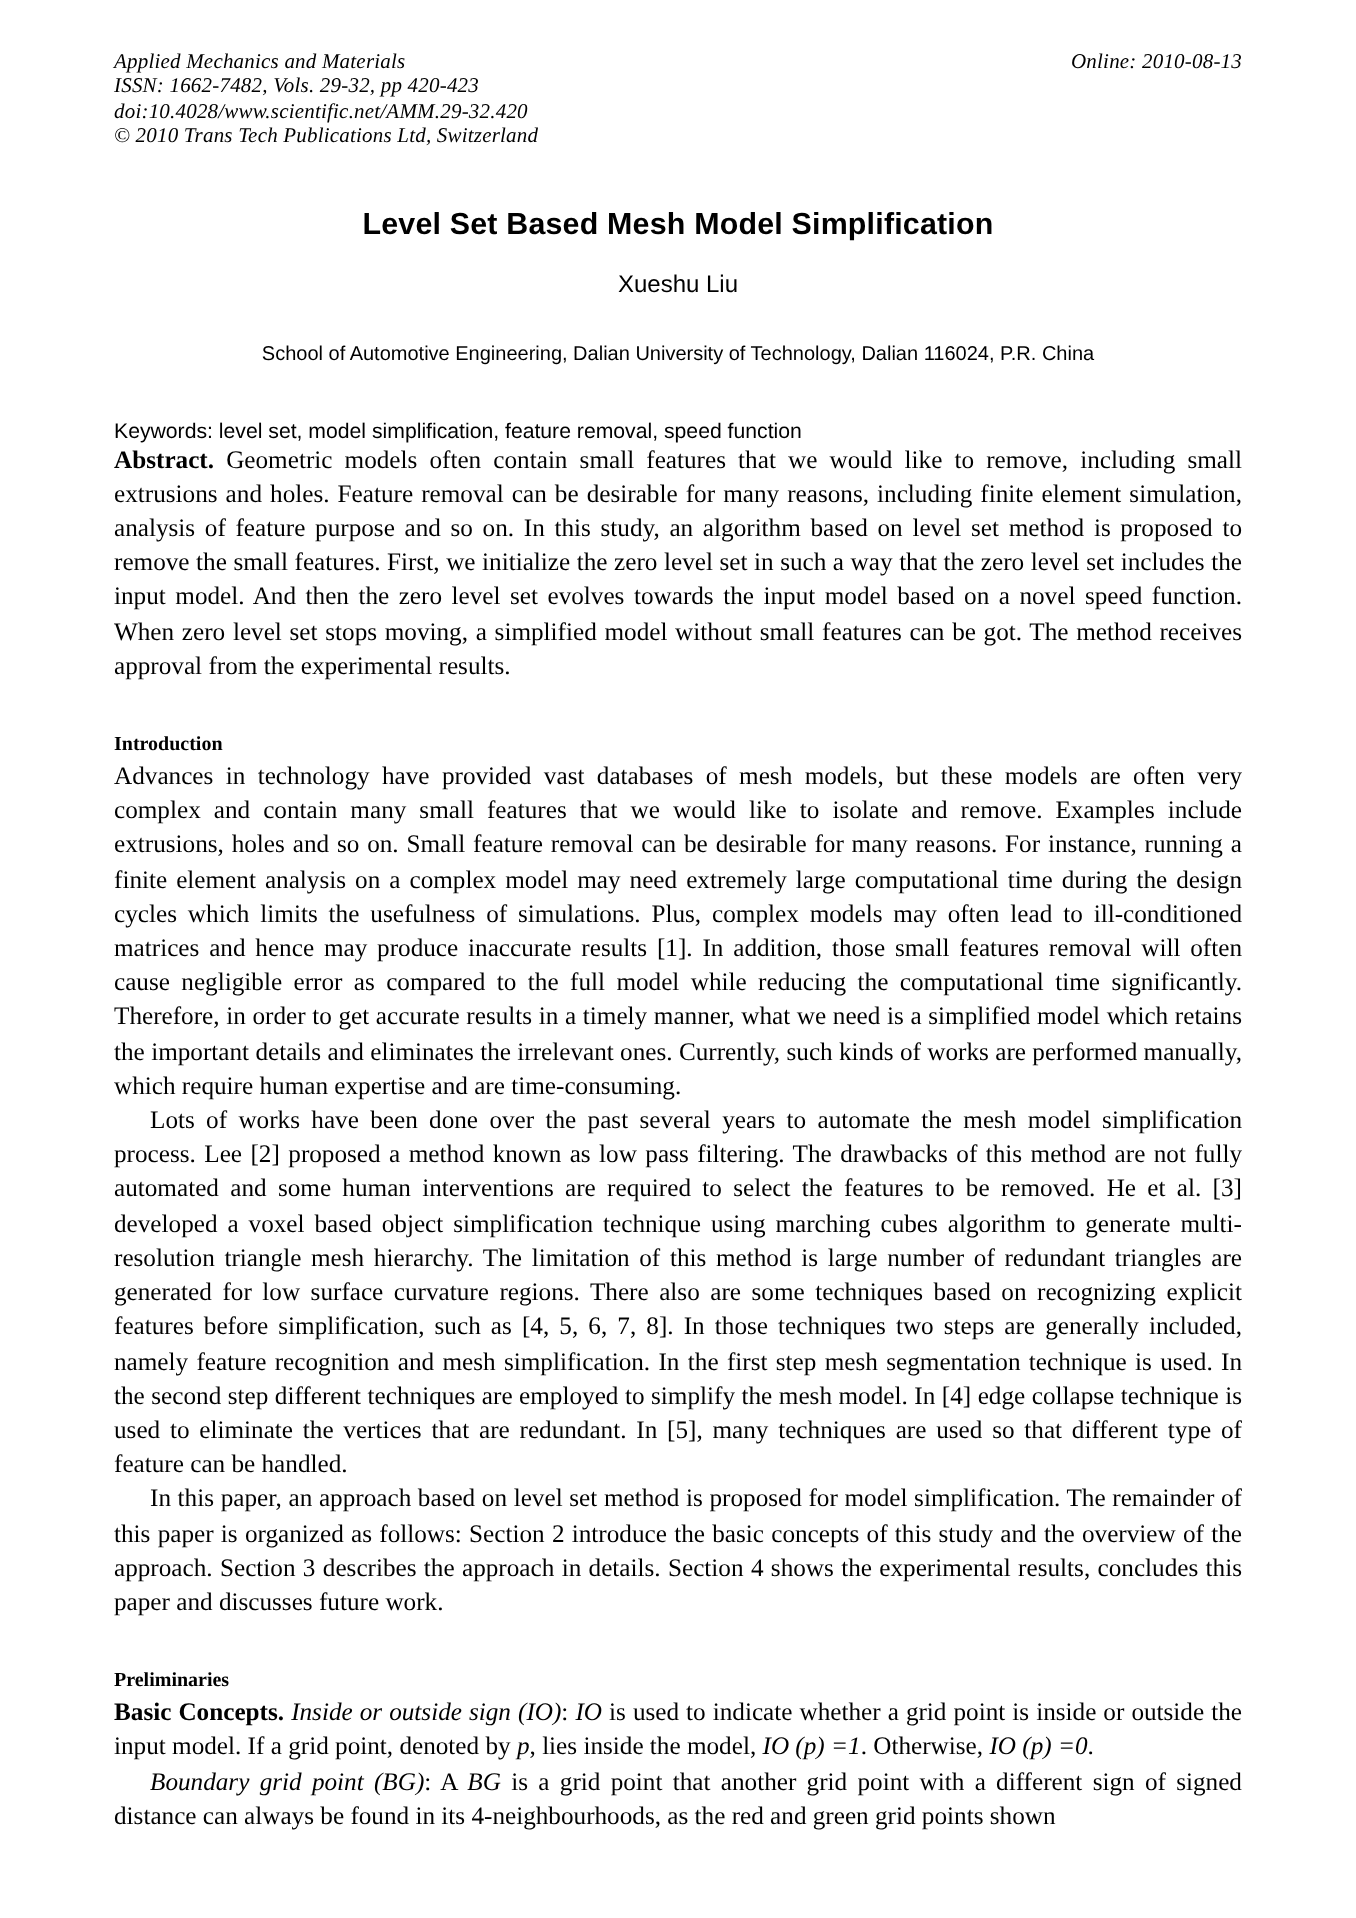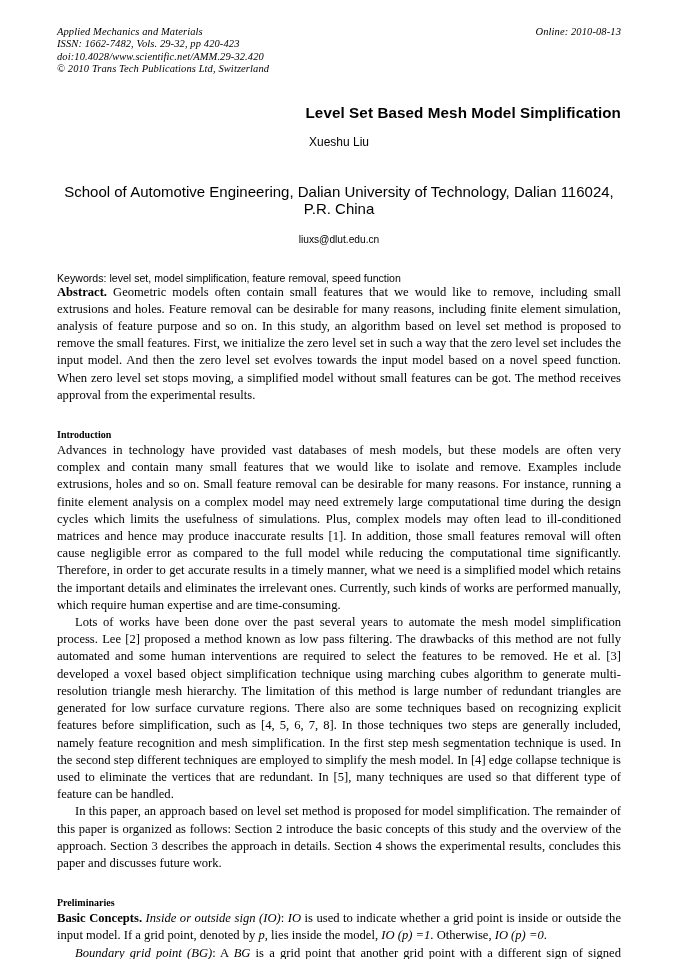--- a/index.html
+++ b/index.html
@@ -42,38 +42,38 @@
     font-style: italic;
     font-size: 10.5px;
     padding-left: 44px;
   }
   .header-line {
     white-space: nowrap;
   }
 
   
   .title {
-    text-align: right;
+    text-align: center;
     font-family: "Liberation Sans", sans-serif;
     font-weight: bold;
     font-size: 15.2px;
     margin-top: 28px;
     letter-spacing: 0.1px;
   }
   .author {
     text-align: center;
     font-family: "Liberation Sans", sans-serif;
     font-size: 12px;
     margin-top: 14px;
   }
   .affiliation {
     text-align: center;
     font-family: "Liberation Sans", sans-serif;
-    font-size: 15px;
-    margin-top: 34px;
+    font-size: 10px;
+    margin-top: 23px;
   }
   .email {
     text-align: center;
     font-family: "Liberation Sans", sans-serif;
     font-size: 10.2px;
     margin-top: 17px;
   }
 
   
   .keywords {
@@ -126,21 +126,20 @@
       <div class="header-line">ISSN: 1662-7482, Vols. 29-32, pp 420-423</div>
       <div class="header-line">doi:10.4028/www.scientific.net/AMM.29-32.420</div>
       <div class="header-line">© 2010 Trans Tech Publications Ltd, Switzerland</div>
     </div>
     <div class="header-right">Online: 2010-08-13</div>
   </div>
 
   <div class="title">Level Set Based Mesh Model Simplification</div>
   <div class="author">Xueshu Liu</div>
   <div class="affiliation">School of Automotive Engineering, Dalian University of Technology, Dalian 116024, P.R. China</div>
-  <div class="email">liuxs@dlut.edu.cn</div>
 
   <div class="keywords">
     <b>Keywords:</b>
     <span>level set, model simplification, feature removal, speed function</span>
   </div>
 
   <p class="body abstract">
     <span class="lbl">Abstract.</span>
     <span>Geometric models often contain small features that we would like to remove, including small extrusions and holes. Feature removal can be desirable for many reasons, including finite element simulation, analysis of feature purpose and so on. In this study, an algorithm based on level set method is proposed to remove the small features. First, we initialize the zero level set in such a way that the zero level set includes the input model. And then the zero level set evolves towards the input model based on a novel speed function. When zero level set stops moving, a simplified model without small features can be got. The method receives approval from the experimental results.</span>
   </p>

